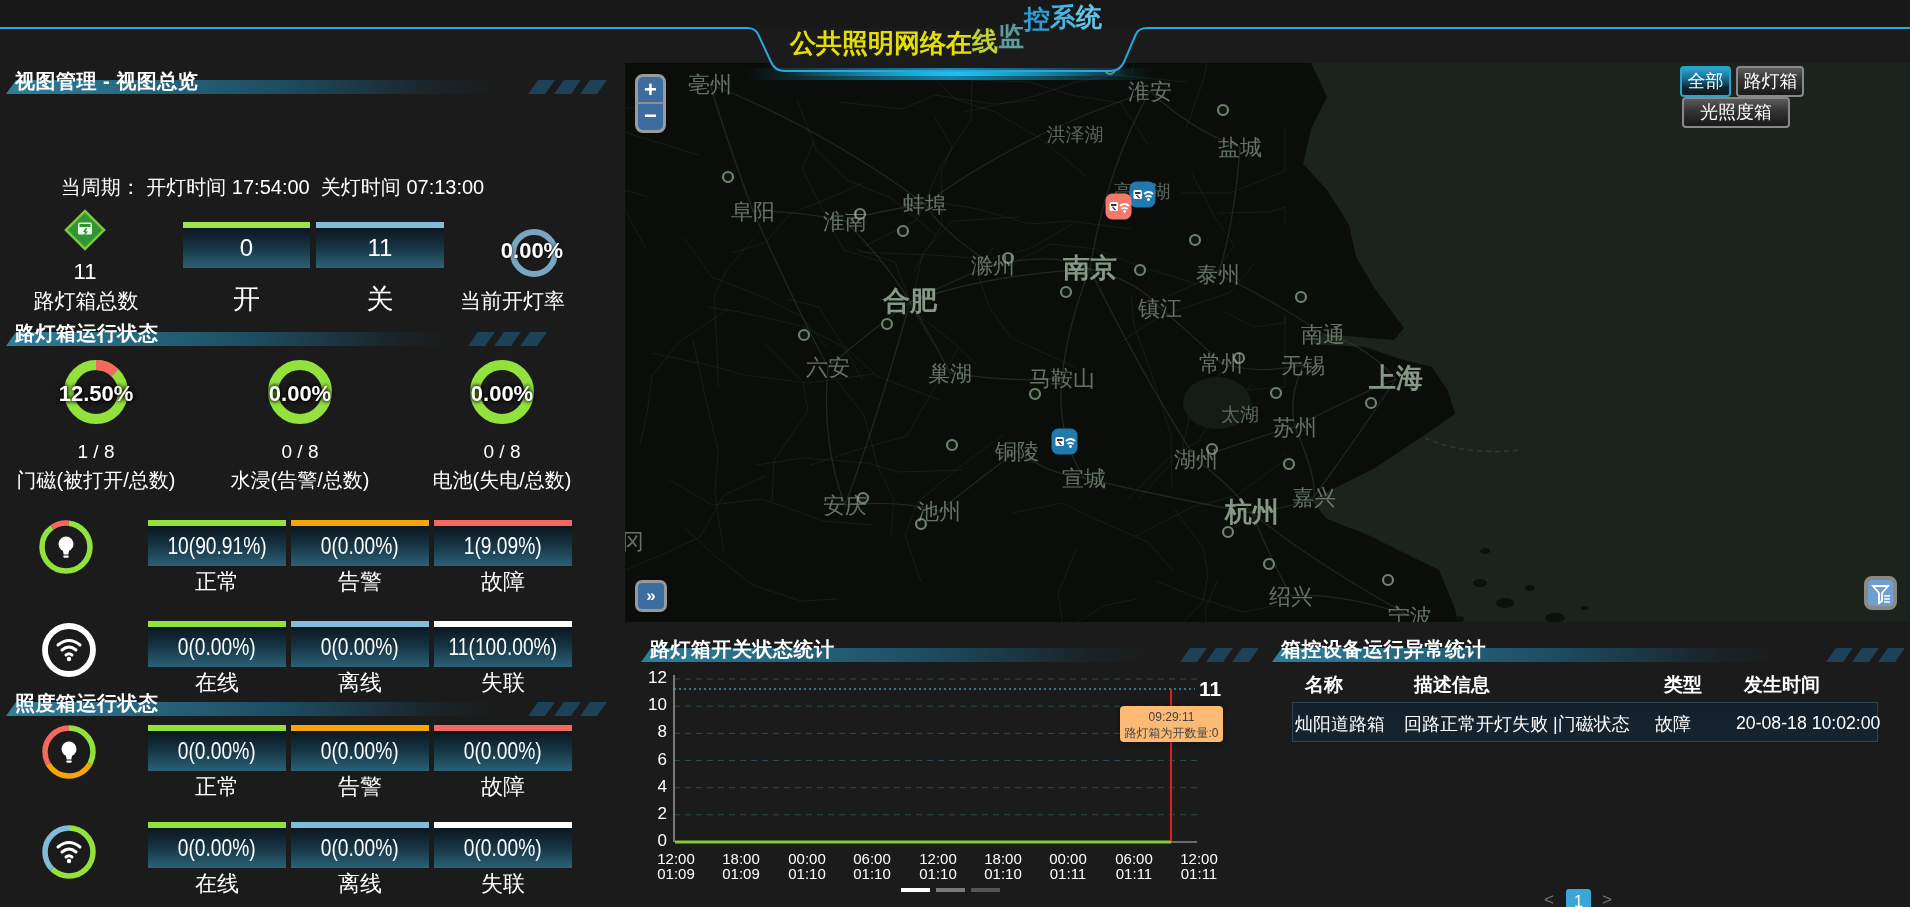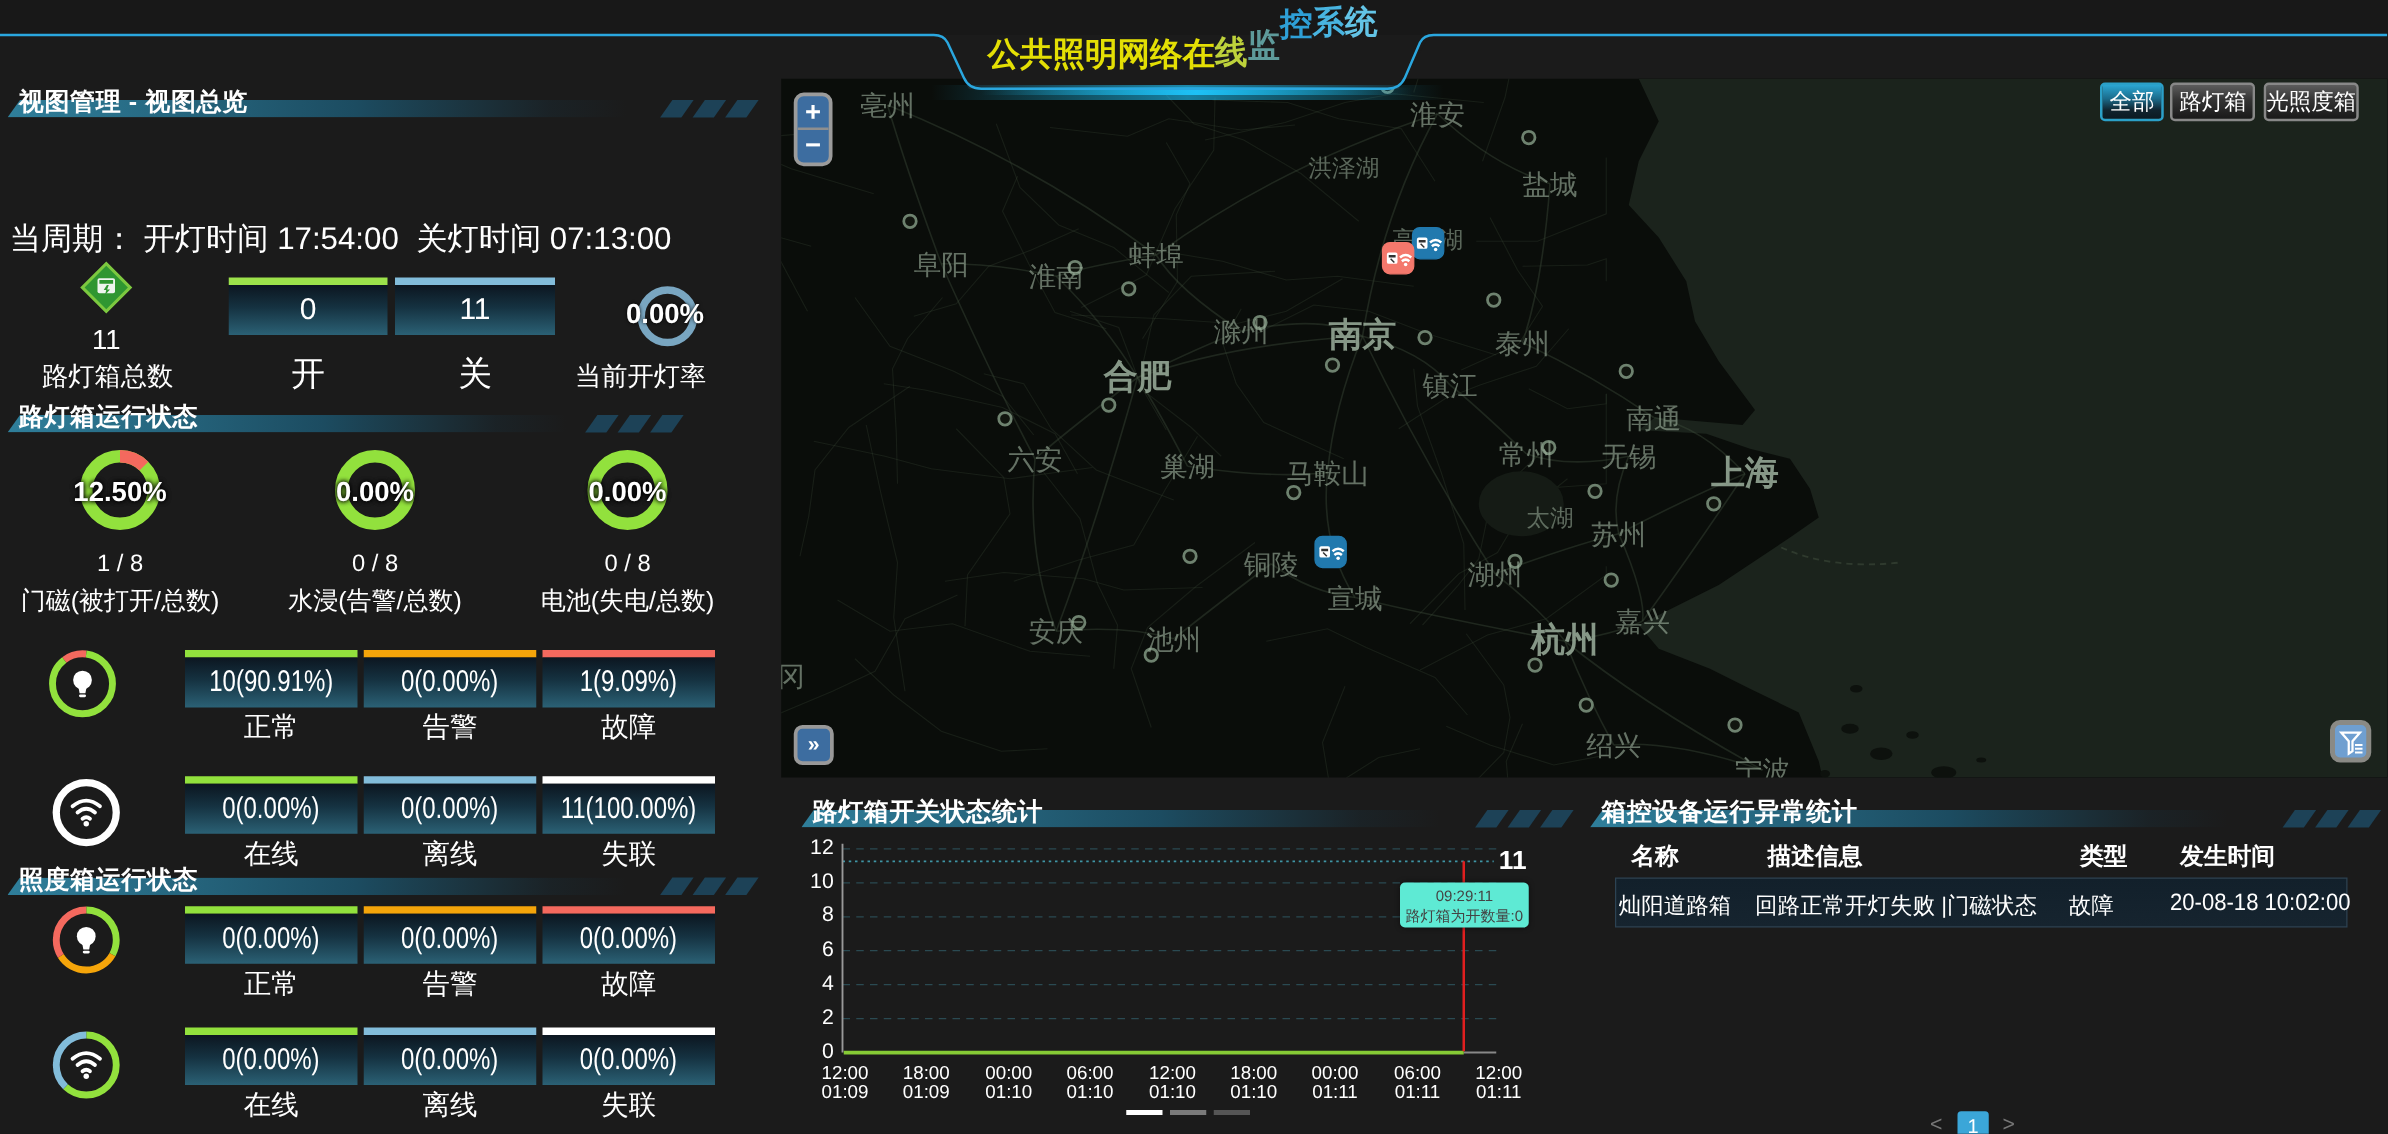--- a/index.html
+++ b/index.html
@@ -233,21 +233,21 @@
     </svg>
     
     <div class="abs" style="left:10px; top:11px; width:31px; height:59px; border:3px solid #9b9b9b; border-radius:8px; background:#3d6da0; overflow:hidden;">
       <div class="abs" style="left:0;top:0;width:100%;height:27px; border-bottom:2px solid #8f8f8f; color:#fff; font-size:22px; font-weight:bold; text-align:center; line-height:25px;">+</div>
       <div class="abs" style="left:0;top:29px;width:100%;height:24px; color:#fff; font-size:22px; font-weight:bold; text-align:center; line-height:20px;">−</div>
     </div>
     
     <div class="abs" style="left:1055px; top:3px; height:31px;">
       <span style="display:inline-block; width:51px; height:31px; border:2px solid #2ba0c8; border-radius:4px; background:linear-gradient(180deg,#2ba6d2 0%, #1b6c8c 40%, #10232e 75%, #0c1a22 100%); color:#fff; font-size:18px; text-align:center; line-height:27px;">全部</span>
       <span style="display:inline-block; width:68px; height:31px; margin-left:1px; border:2px solid #888; border-radius:4px; background:linear-gradient(180deg,#5c5c5c 0%, #333 45%, #191919 100%); color:#fff; font-size:18px; text-align:center; line-height:27px;">路灯箱</span>
-      <span style="display:inline-block; width:76px; height:31px; margin-left:2px; border:2px solid #888; border-radius:4px; background:linear-gradient(180deg,#5c5c5c 0%, #333 45%, #191919 100%); color:#fff; font-size:18px; text-align:left; line-height:27px;">光照度箱</span>
+      <span style="display:inline-block; width:108px; height:31px; margin-left:2px; border:2px solid #888; border-radius:4px; background:linear-gradient(180deg,#5c5c5c 0%, #333 45%, #191919 100%); color:#fff; font-size:18px; text-align:center; line-height:27px;">光照度箱</span>
     </div>
     
     <div class="abs" style="left:10px; top:517px; width:32px; height:32px; border:3px solid #999; border-radius:7px; background:#3d6da0; color:#fff; font-size:17px; font-weight:bold; text-align:center; line-height:26px;">»</div>
     
     <div class="abs" style="left:1239px; top:513px; width:33px; height:34px; border:4px solid #8a8a85; border-radius:8px; background:#6f9fd0;">
       <svg width="25" height="26" viewBox="0 0 25 26">
           <path d="M5,6 L20,6 L14,13 L14,21 L11,23 L11,13 Z" fill="none" stroke="#fff" stroke-width="1.8"></path>
           <path d="M16,16 h6 M16,19 h6 M16,22 h6" stroke="#fff" stroke-width="1.6"></path>
         </svg>
     </div>
@@ -272,21 +272,21 @@
   </div>
 
   <div class="sechdr" style="left:0; top:66px; width:625px;">
     <div class="bar" style="right:0;"></div>
     <span class="ttl">视图管理 - 视图总览</span>
     <span class="stripe" style="right:23px;"></span>
     <span class="stripe" style="right:49px;"></span>
     <span class="stripe" style="right:75px;"></span>
   </div>
 
-  <div class="abs" style="left:0; top:174px; width:545px; text-align:center; font-size:25px;">当周期： 开灯时间 17:54:00&nbsp;&nbsp;关灯时间 07:13:00</div>
+  <div class="abs" style="left:0; top:174px; width:545px; text-align:center; font-size:20px;">当周期： 开灯时间 17:54:00&nbsp;&nbsp;关灯时间 07:13:00</div>
 
   <div class="abs" id="diamond" style="left:63px; top:208px; width:44px; height:44px;">
     <svg width="44" height="44" viewBox="0 0 44 44">
       <rect x="8.5" y="8.5" width="27" height="27" transform="rotate(45 22 22)" fill="#2f9631" stroke="#7cc83f" stroke-width="2.5"></rect>
       <rect x="15" y="14.5" width="14" height="12" rx="1.5" fill="#eef4ee"></rect>
       <rect x="16.5" y="16" width="11" height="3" fill="#2f9631"></rect>
       <path d="M22.5,20 L20,24 L22,24 L21,28 L25,23.5 L22.7,23.5 L24,20 Z" fill="#2f9631"></path>
     </svg>
   </div>
   <div class="abs" style="left:25px; top:259px; width:120px; text-align:center; font-size:22px;">11</div>
@@ -509,21 +509,21 @@
   <div class="abs" style="left:643px; top:851px; width:66px; text-align:center; font-size:15px; line-height:15px;">12:00<br>01:09</div>
       <div class="abs" style="left:708px; top:851px; width:66px; text-align:center; font-size:15px; line-height:15px;">18:00<br>01:09</div>
       <div class="abs" style="left:774px; top:851px; width:66px; text-align:center; font-size:15px; line-height:15px;">00:00<br>01:10</div>
       <div class="abs" style="left:839px; top:851px; width:66px; text-align:center; font-size:15px; line-height:15px;">06:00<br>01:10</div>
       <div class="abs" style="left:905px; top:851px; width:66px; text-align:center; font-size:15px; line-height:15px;">12:00<br>01:10</div>
       <div class="abs" style="left:970px; top:851px; width:66px; text-align:center; font-size:15px; line-height:15px;">18:00<br>01:10</div>
       <div class="abs" style="left:1035px; top:851px; width:66px; text-align:center; font-size:15px; line-height:15px;">00:00<br>01:11</div>
       <div class="abs" style="left:1101px; top:851px; width:66px; text-align:center; font-size:15px; line-height:15px;">06:00<br>01:11</div>
       <div class="abs" style="left:1166px; top:851px; width:66px; text-align:center; font-size:15px; line-height:15px;">12:00<br>01:11</div>
   <div class="abs" style="left:1199px; top:677px; font-size:21px; font-weight:bold;">11</div>
-  <div class="abs" style="left:1120px; top:706px; width:103px; height:36px; background:#5eead4; border-radius:4px; color:#444; font-size:12px; line-height:16px; text-align:center; padding-top:3px; box-shadow:0 0 4px rgba(0,0,0,0.5); white-space:nowrap;">09:29:11<br>路灯箱为开数量:0</div>
+  <div class="abs" style="left:1120px; top:706px; width:103px; height:36px; background:#fdba74; border-radius:4px; color:#444; font-size:12px; line-height:16px; text-align:center; padding-top:3px; box-shadow:0 0 4px rgba(0,0,0,0.5); white-space:nowrap;">09:29:11<br>路灯箱为开数量:0</div>
   <div class="abs" style="left:901px; top:888px; width:29px; height:4px; background:#fff;"></div>
   <div class="abs" style="left:936px; top:888px; width:29px; height:4px; background:#7a7a7a;"></div>
   <div class="abs" style="left:971px; top:888px; width:29px; height:4px; background:#555;"></div>
     </div>
 
   <div>
   <div class="sechdr" style="left:1266px; top:634px; width:644px;">
     <div class="bar" style="right:0;"></div>
     <span class="ttl">箱控设备运行异常统计</span>
     <span class="stripe" style="right:10px;"></span>

